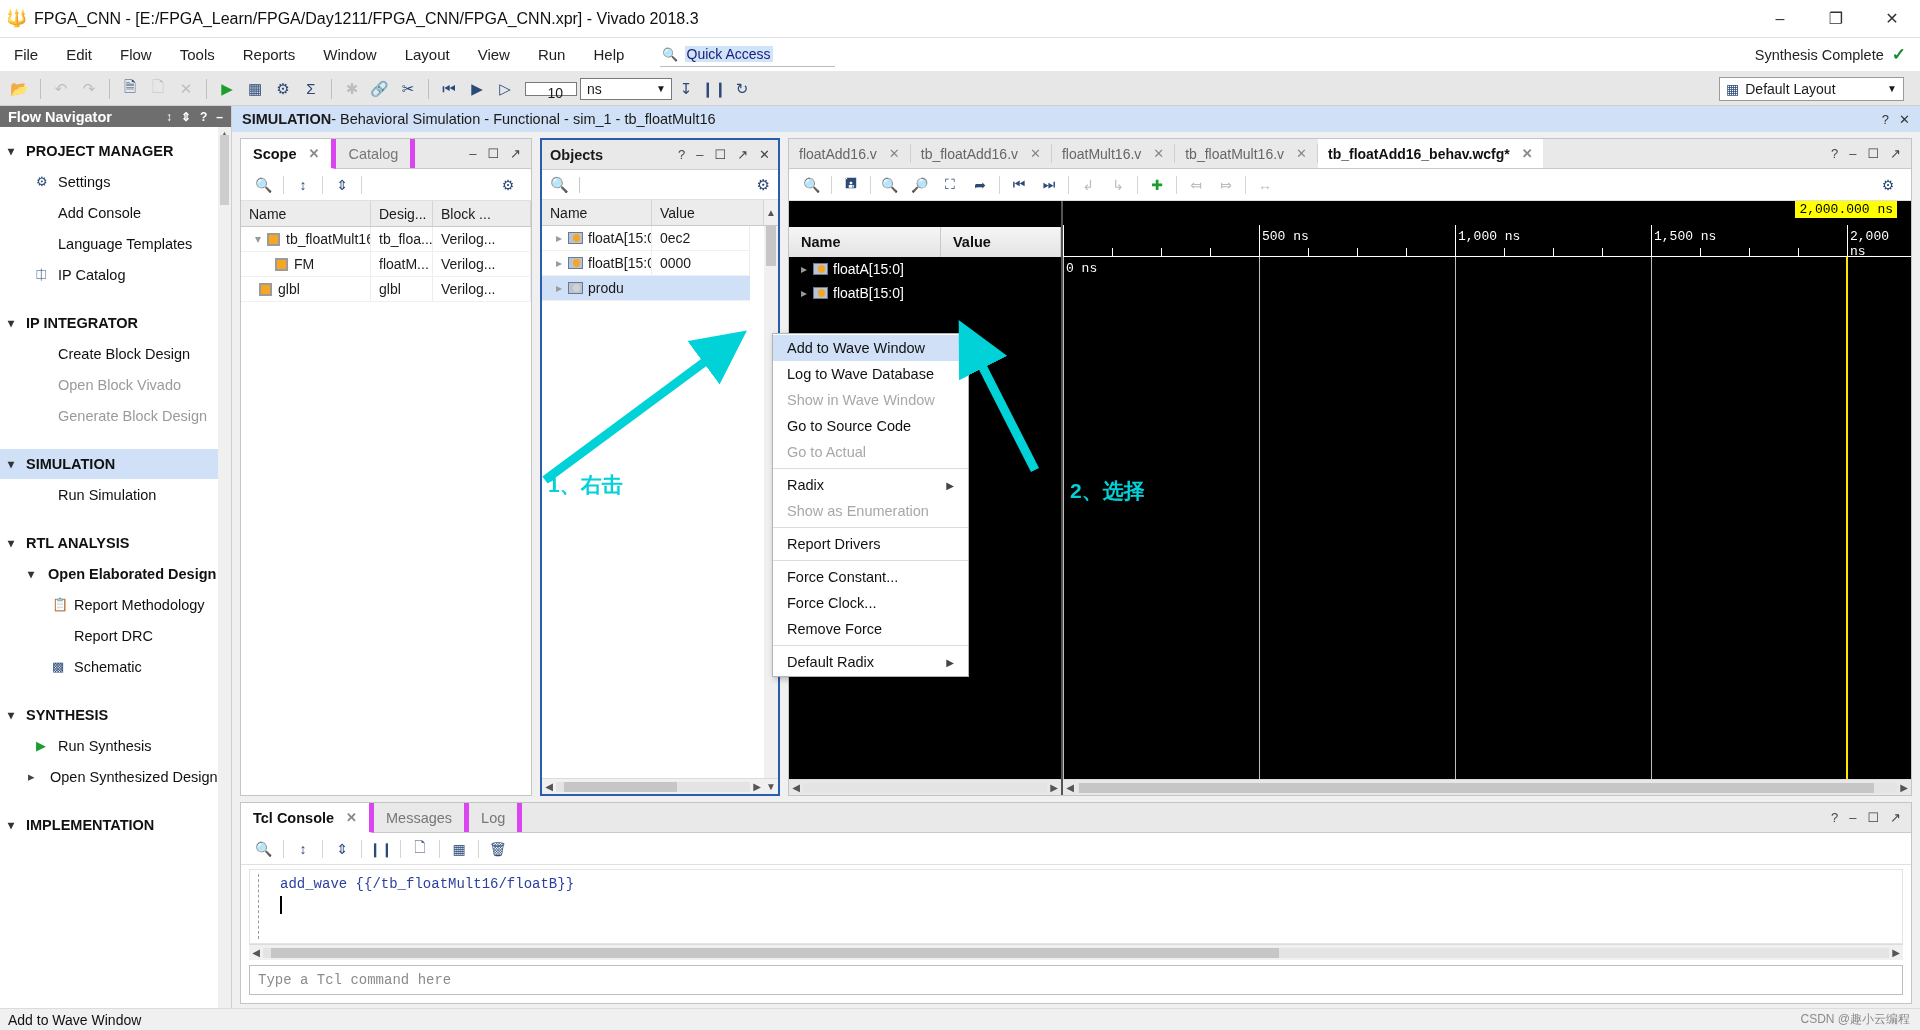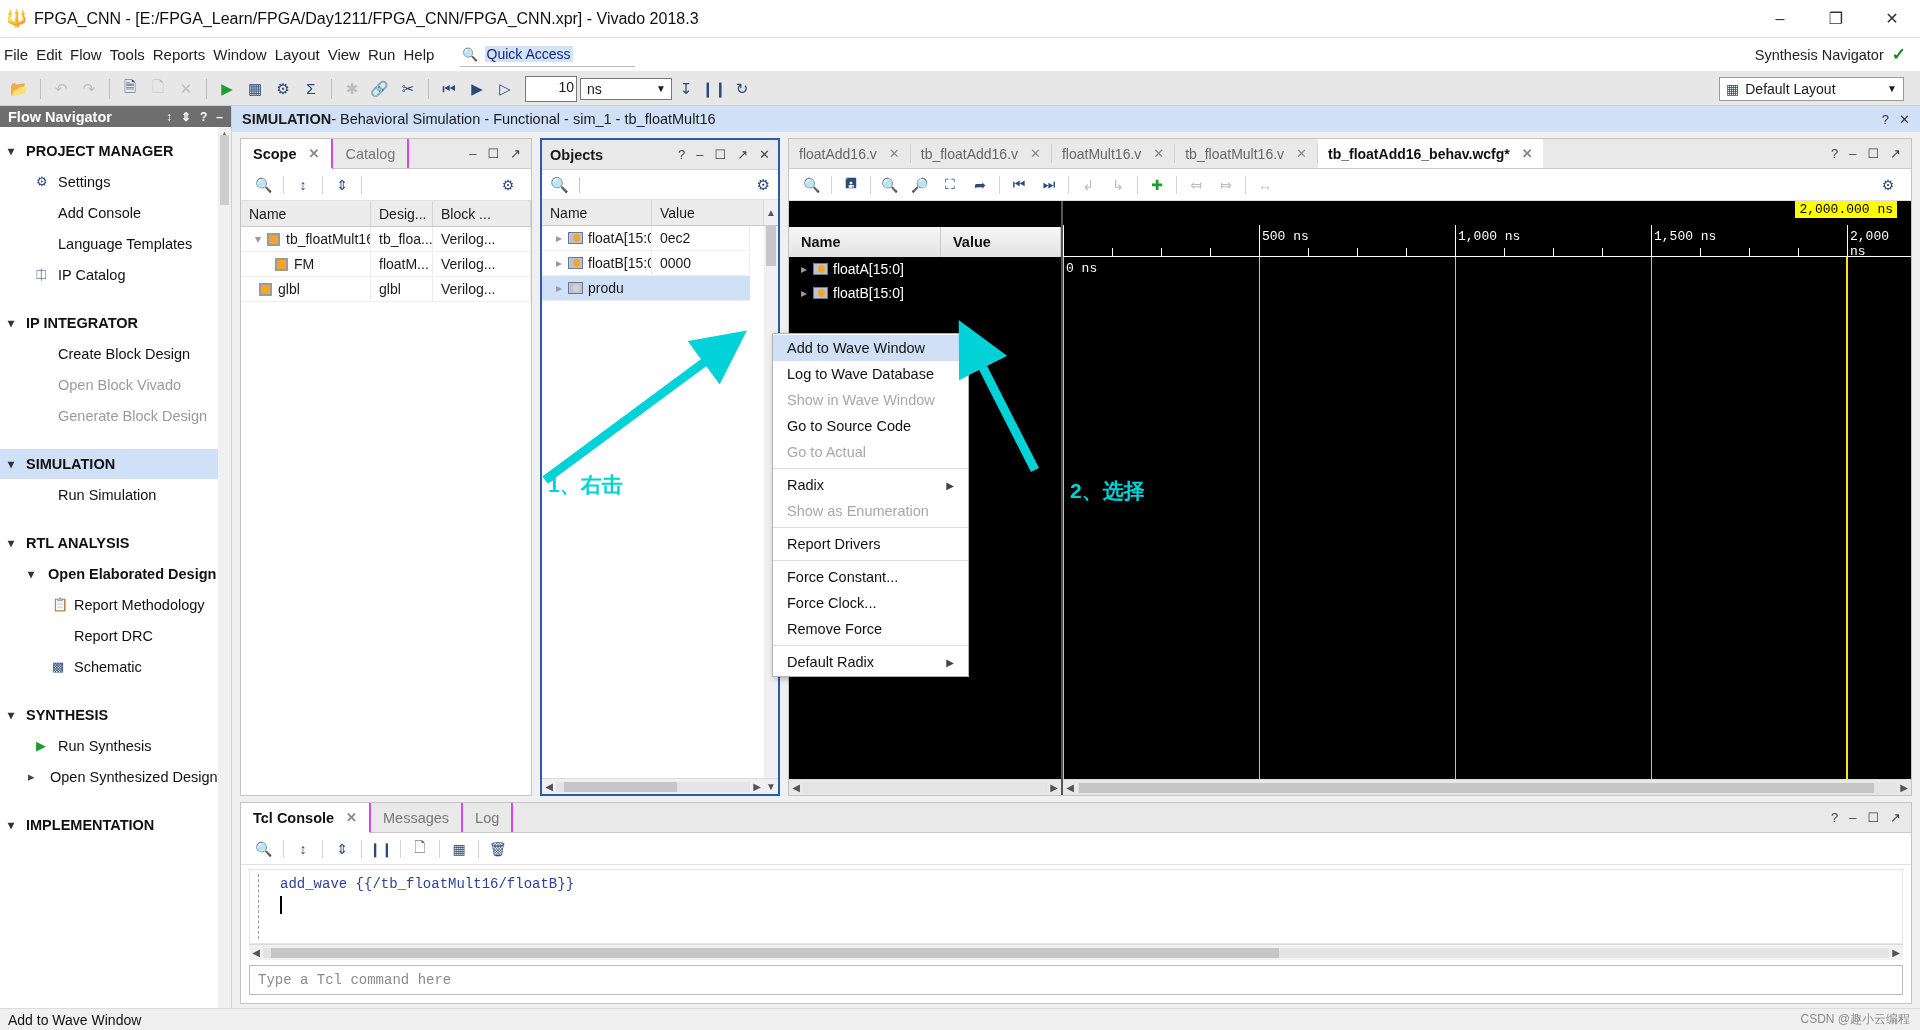--- a/index.html
+++ b/index.html
@@ -20,21 +20,21 @@
   .titlebar .wbtns { margin-left:auto; display:flex; height:100%; }
   .titlebar .wbtn {
     width:56px; height:100%; display:flex; align-items:center; justify-content:center;
     font-size:16px; color:#333;
   }
   
   .menubar {
     height:34px; background:#fff; display:flex; align-items:center;
     border-bottom:1px solid #e8e8e8; position:relative;
   }
-  .menubar .mi { padding:0 4px; font-size:15px; color:#222; line-height:34px; }
+  .menubar .mi { padding:0 14px; font-size:15px; color:#222; line-height:34px; }
   .qa {
     margin-left:22px; display:flex; align-items:center; gap:6px;
     border-bottom:1px solid #bbb; width:175px; height:24px; padding-left:2px;
   }
   .qa .qtxt { color:#1a1a7a; background:#cfe4f7; font-size:14px; padding:0 2px;}
   .status-right { margin-left:auto; display:flex; align-items:center; gap:8px; padding-right:14px; }
   .status-right .stxt { font-size:14.5px; color:#222; }
   .status-right .chk { color:#1b8a2e; font-size:17px; font-weight:bold; }
   
   .toolbar {
@@ -42,22 +42,22 @@
     display:flex; align-items:center; padding:0 6px; gap:0;
   }
   .tbtn {
     width:28px; height:26px; display:flex; align-items:center; justify-content:center;
     font-size:15px; color:#2c4a78;
   }
   .tbtn.dis { color:#bdbdbd; }
   .tbtn.green { color:#1b9e2e; }
   .tsep { width:1px; height:20px; background:#bfbfbf; margin:0 6px; }
   .timefield {
-    width:52px; height:26px; border:1px solid #7a7a7a; background:#fff;
-    text-align:right; font-size:14px; padding-right:2px; line-height:20px; margin-left:6px;
+    width:52px; height:14px; border:1px solid #7a7a7a; background:#fff;
+    text-align:right; font-size:14px; padding-right:13px; line-height:20px; margin-left:6px;
   }
   .unitsel {
     width:92px; height:22px; border:1px solid #7a7a7a; background:#fff;
     font-size:14px; padding-left:6px; line-height:20px; display:flex; align-items:center;
     justify-content:space-between; padding-right:5px; margin-left:3px;
   }
   .layoutsel {
     margin-left:auto; width:185px; height:24px; border:1px solid #9a9a9a; background:#fff;
     display:flex; align-items:center; gap:6px; padding:0 6px; font-size:14px; margin-right:10px;
   }
@@ -88,21 +88,21 @@
   .right { flex:1; display:flex; flex-direction:column; background:#f0f0f0; }
   .sim-bar {
     height:26px; background:#cfe0f7; display:flex; align-items:center; padding:0 10px; font-size:14.5px;
   }
   .sim-bar b { font-weight:bold; }
   .sim-bar .bar-icons { margin-left:auto; display:flex; gap:10px; color:#333; font-size:13px; }
   .panels { flex:1; display:flex; padding:6px 8px 0 8px; gap:8px; min-height:0; }
   
   .panel { display:flex; flex-direction:column; background:#fff; border:1px solid #c4c4c4; min-height:0; }
   .panel-tabs { height:30px; background:#e9e9e9; display:flex; align-items:stretch; border-bottom:1px solid #c9c9c9; }
-  .ptab { display:flex; align-items:center; padding:2px 12px; font-size:14.5px; color:#777; border-right:2px solid #d946ef; }
+  .ptab { display:flex; align-items:center; padding:2px 12px; font-size:14.5px; color:#777; border-right:5px solid #d946ef; }
   .ptab.active { background:#fff; color:#111; font-weight:bold; border-bottom:1px solid #fff; margin-bottom:-1px; }
   .ptab .x { margin-left:12px; color:#888; font-size:13px; }
   .ptab-spacer { flex:1; background:#e9e9e9; }
   .panel-winbtns { display:flex; align-items:center; gap:11px; padding:0 10px; color:#444; font-size:13px; }
   .panel-toolbar { height:32px; background:#fff; display:flex; align-items:center; padding:0 8px; gap:0; border-bottom:1px solid #e0e0e0; }
   .pb { width:30px; height:24px; display:flex; align-items:center; justify-content:center; color:#2c4a78; font-size:14px; }
   .pb.dis { color:#bcbcbc; }
   .pbsep { width:1px; height:18px; background:#d5d5d5; margin:0 4px; }
   .grid-head { height:26px; background:#ececec; display:flex; border-bottom:1px solid #c9c9c9; font-size:14px; }
   .grid-head div { display:flex; align-items:center; padding-left:8px; border-right:1px solid #d4d4d4; }
@@ -217,21 +217,21 @@
   <div class="mi">Window</div>
   <div class="mi">Layout</div>
   <div class="mi">View</div>
   <div class="mi">Run</div>
   <div class="mi">Help</div>
   <div class="qa">
     <span style="color:#666;font-size:13px;">🔍</span>
     <span class="qtxt">Quick Access</span>
   </div>
   <div class="status-right">
-    <span class="stxt">Synthesis Navigator</span>
+    <span class="stxt">Synthesis Complete</span>
     <span class="chk">✓</span>
   </div>
 </div>
 
 <div class="toolbar">
   <div class="tbtn">📂</div>
   <div class="tsep"></div>
   <div class="tbtn dis">↶</div>
   <div class="tbtn dis">↷</div>
   <div class="tsep"></div>

